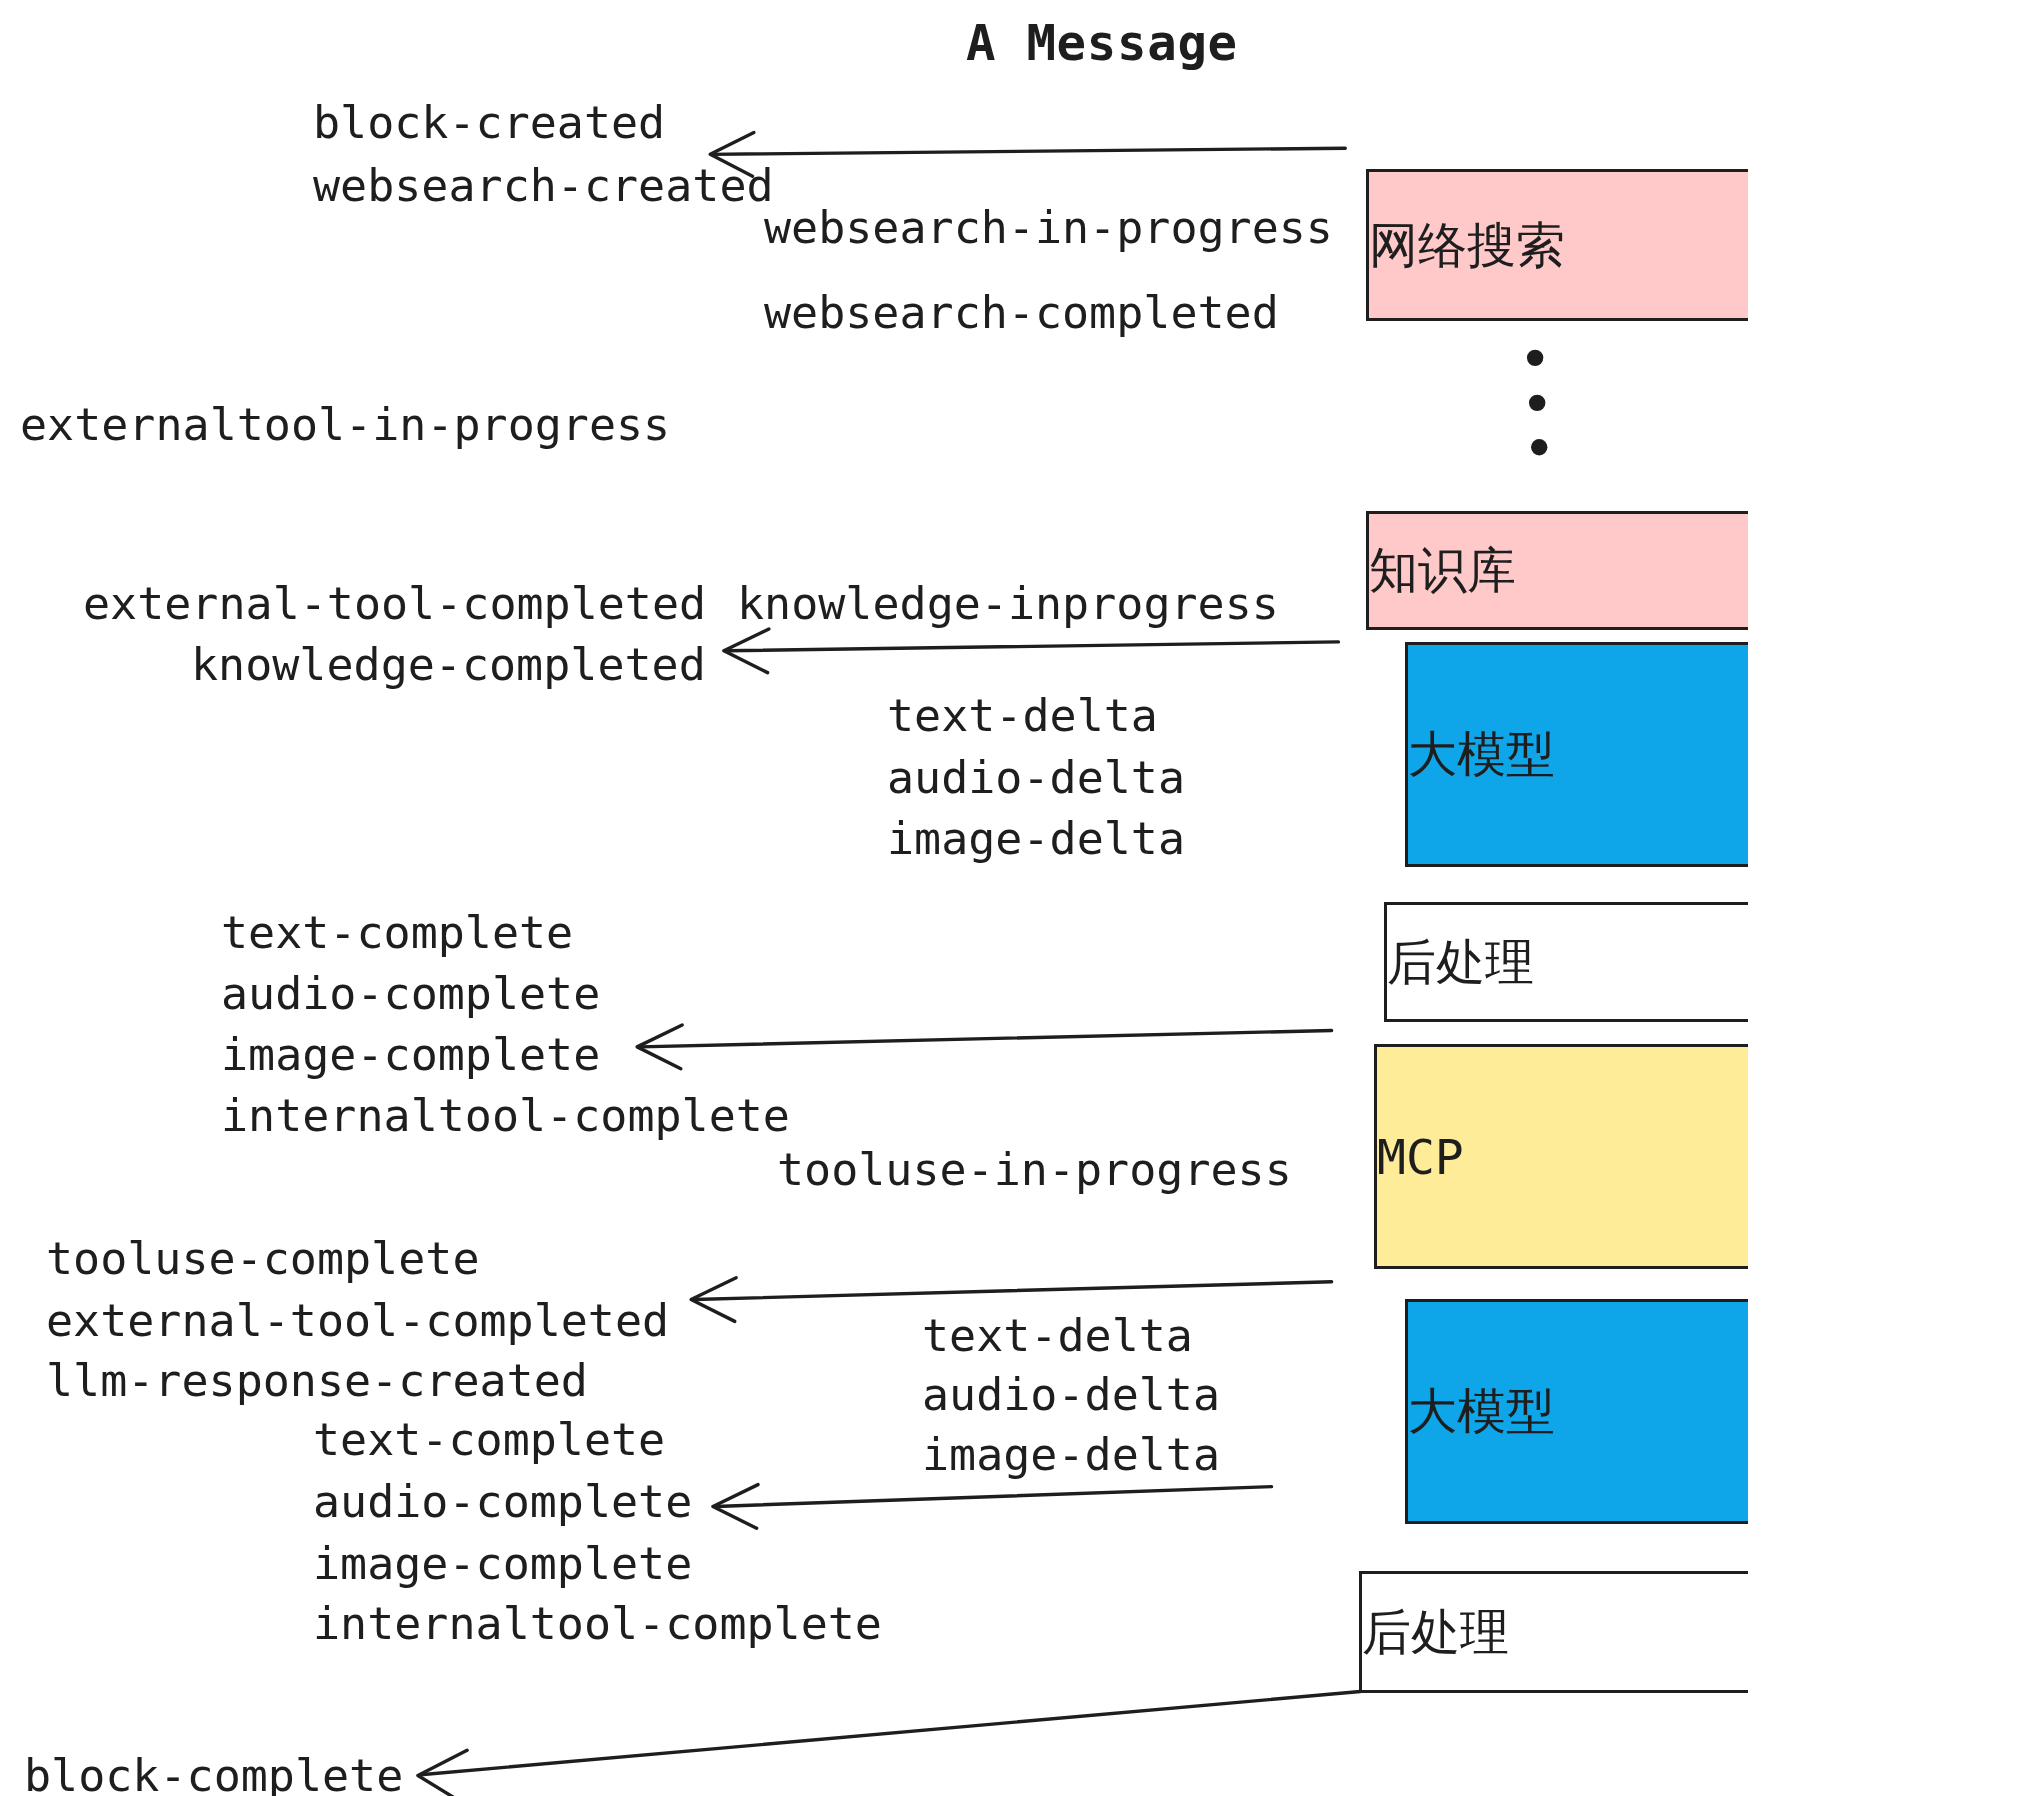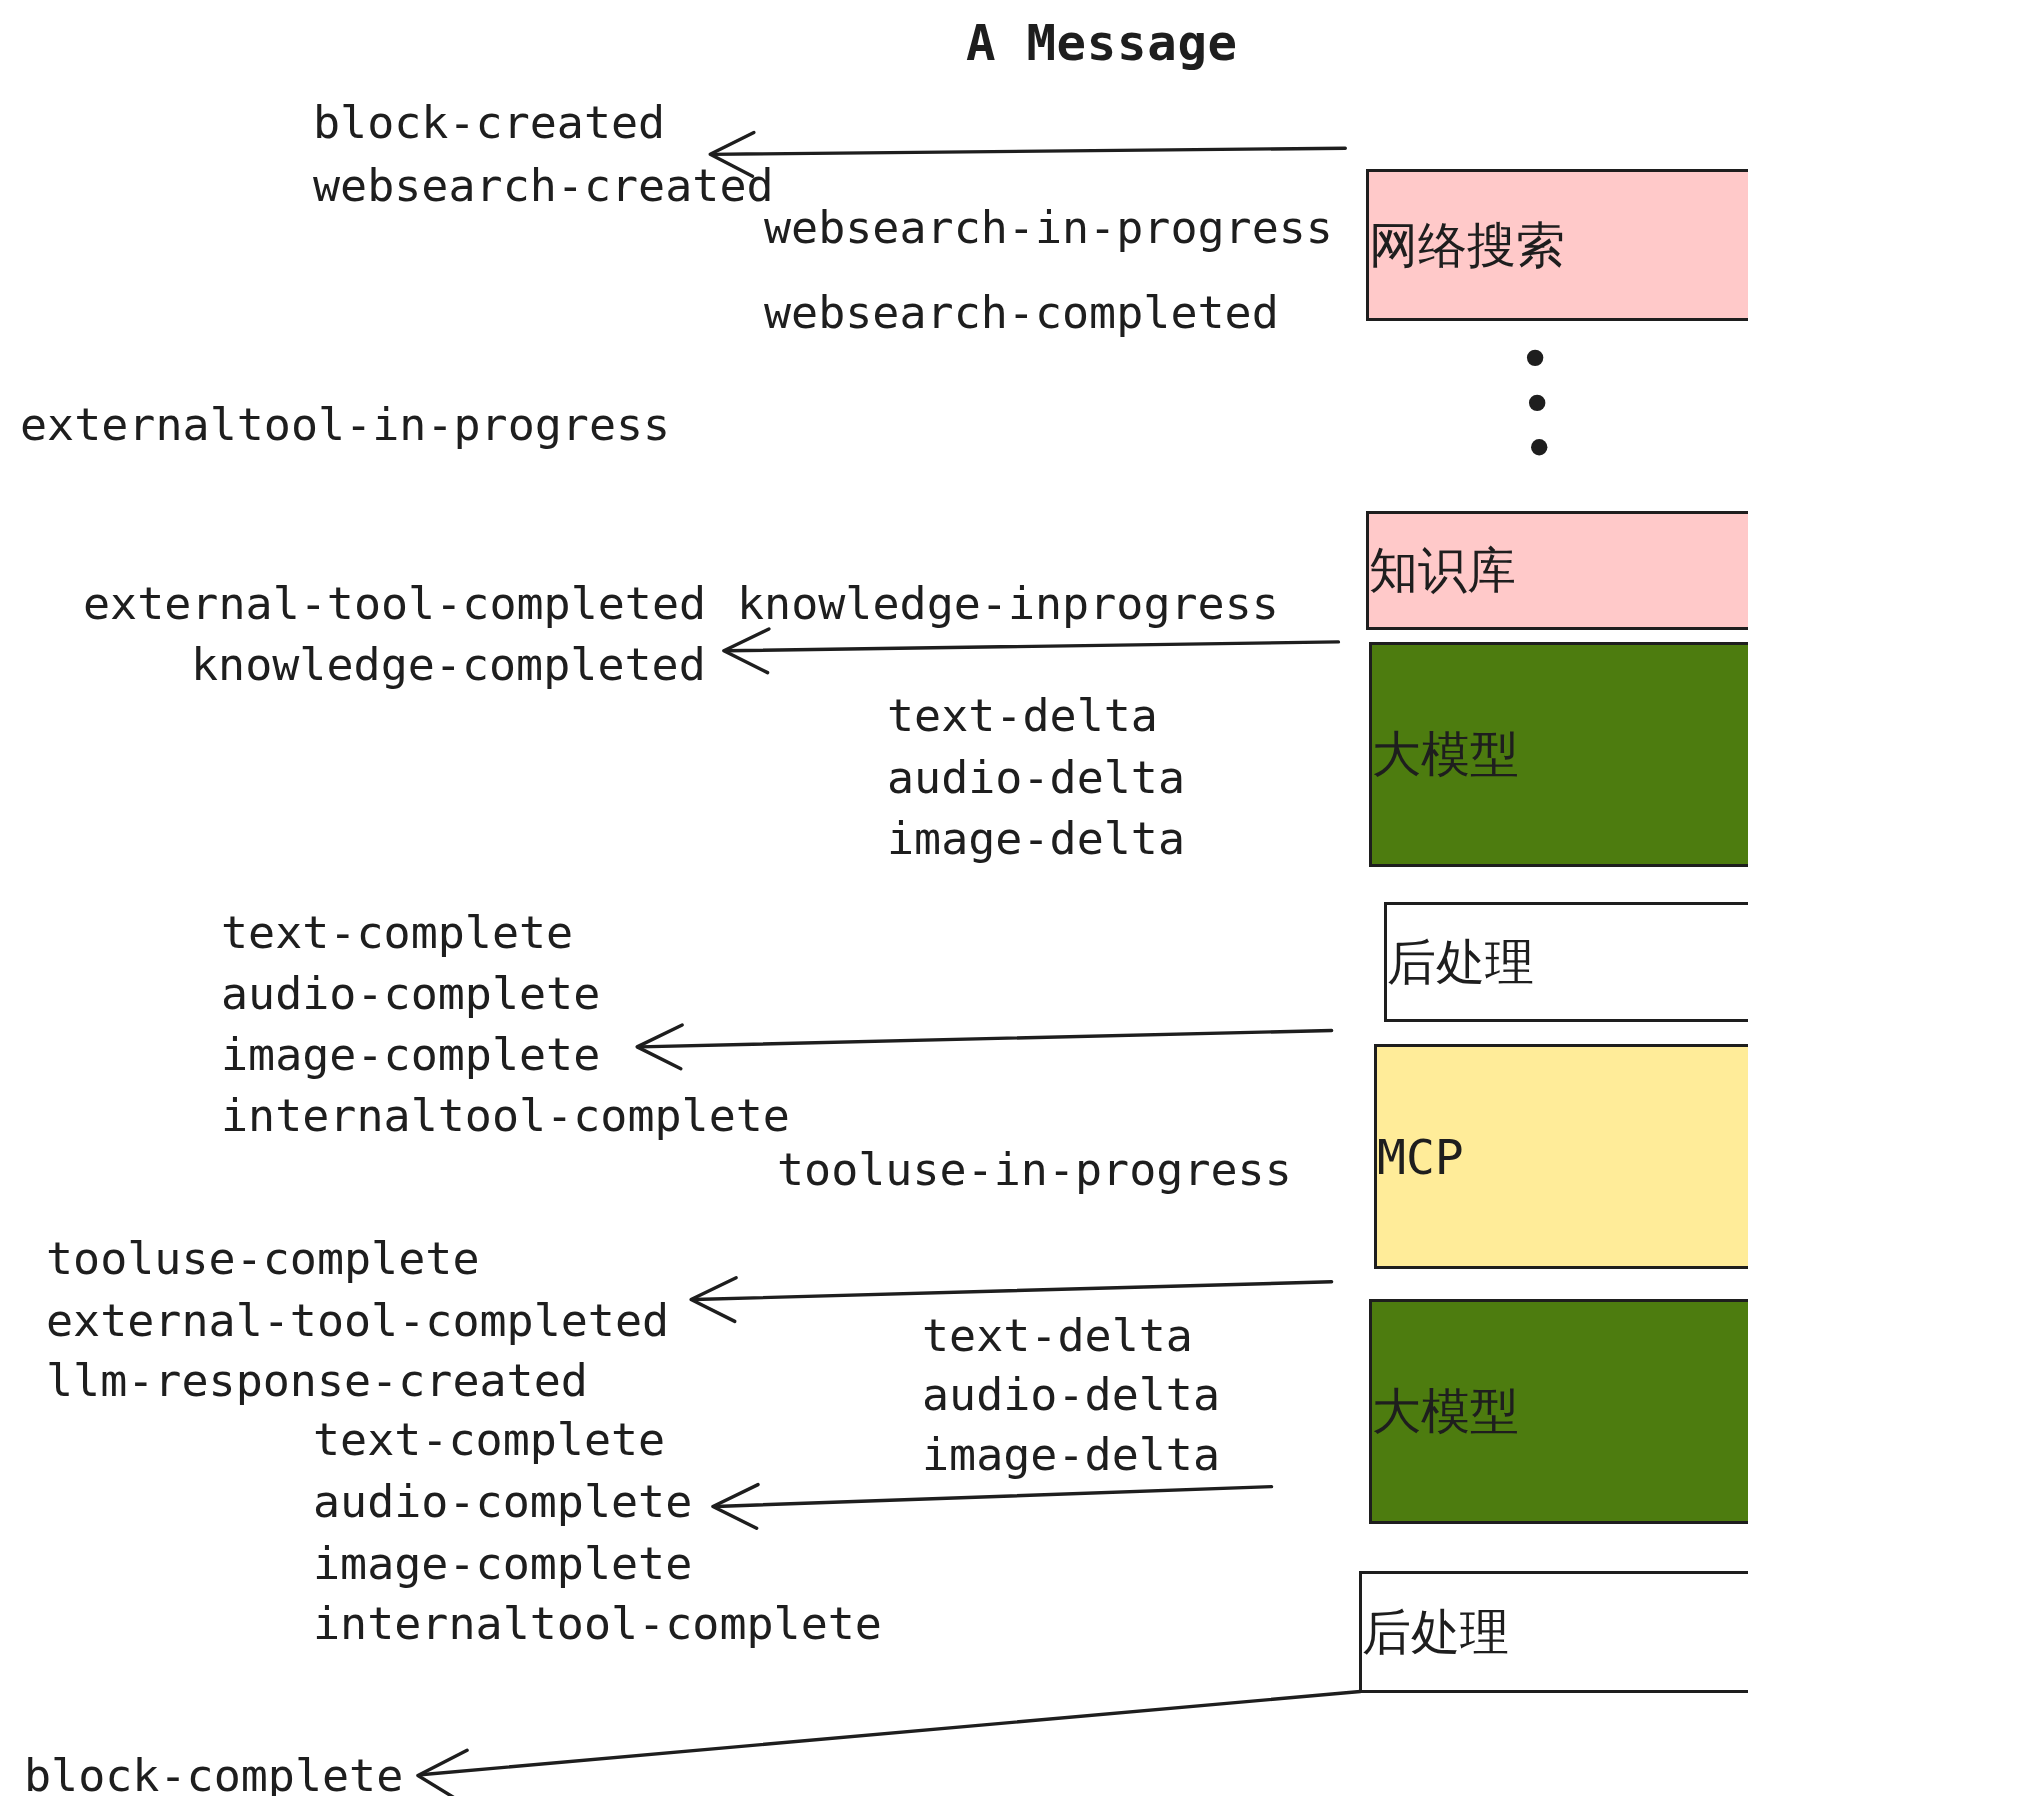--- a/index.html
+++ b/index.html
@@ -41,21 +41,21 @@
     line-height:1;
     white-space:nowrap;
   }
   .box .mono{
     font-family:"DejaVu Sans Mono", monospace;
     font-size:48px;
     line-height:1;
     white-space:nowrap;
   }
   .pink{background:#ffc9c9;}
-  .green{background:#4d7c0f;}
+  .green{background:#0ea5e9;margin-left:36px;}
   .yellow{background:#ffec99;}
   .white{background:#ffffff;}
   .side-label{
     position:absolute;
     font-family:"DejaVu Sans", sans-serif;
     font-size:49px;
     line-height:1;
     white-space:nowrap;
   }
   .stroke{stroke:#1e1e1e;stroke-width:5;fill:none;stroke-linecap:round;stroke-linejoin:round;}

